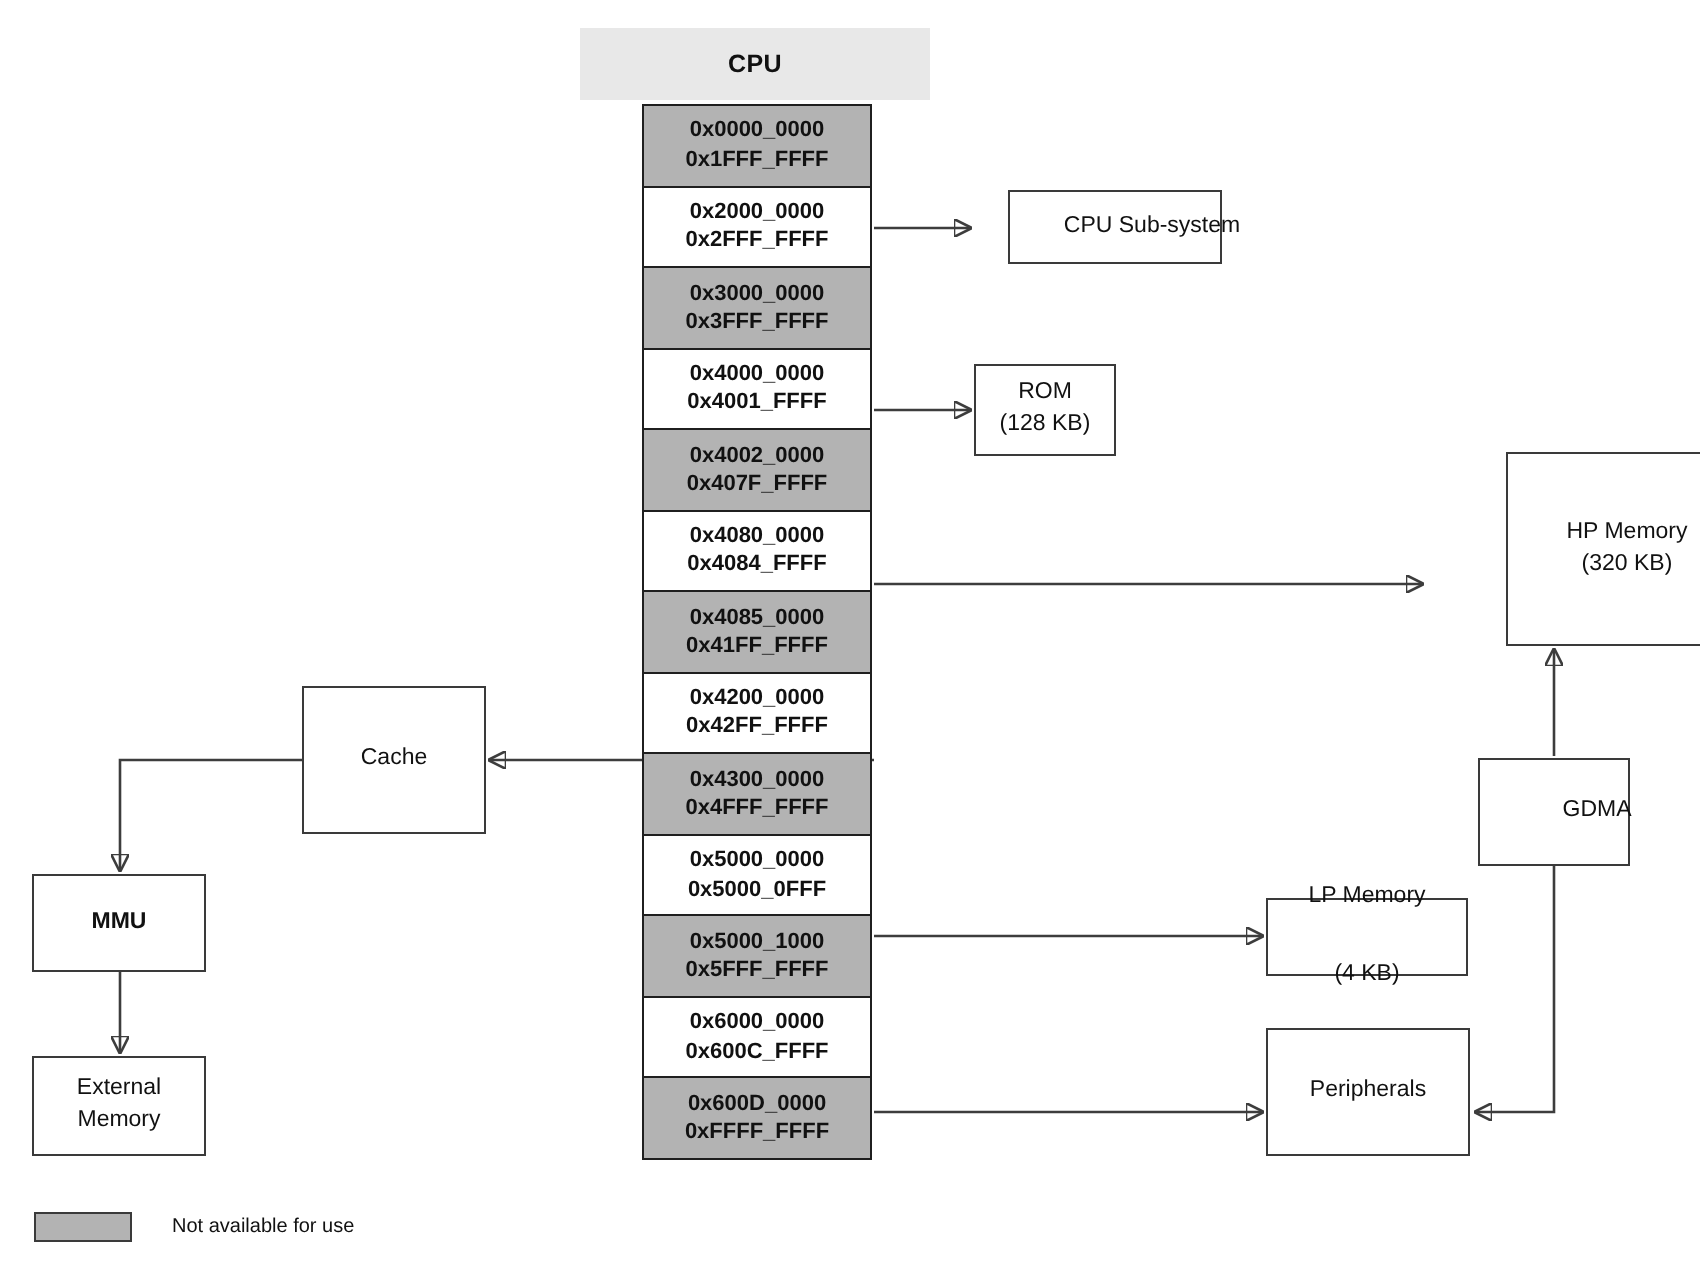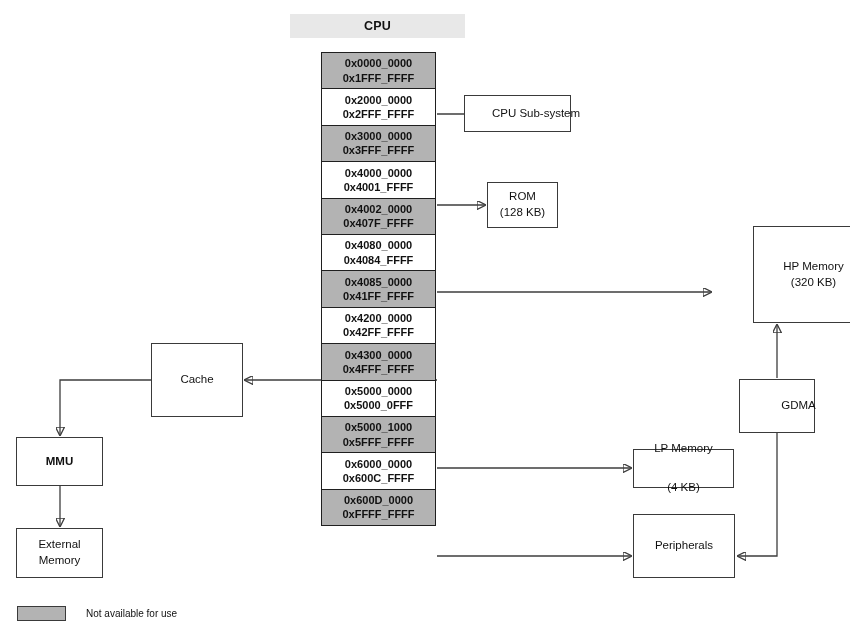--- a/index.html
+++ b/index.html
@@ -13,30 +13,30 @@
     position: relative;
     width: 850px;
     height: 633px;
     background: #ffffff;
     overflow: hidden;
   }
   
   .cpu-header {
     position: absolute;
     left: 290px; top: 14px;
-    width: 175px; height: 24px;
+    width: 175px; height: 36px;
     background: var(--header-fill, #e8e8e8);
     display: flex; align-items: center; justify-content: center;
     font-weight: bold; font-size: 12.5px; letter-spacing: .2px;
   }
   
   .mem-stack {
     position: absolute;
     left: 321px; top: 52px;
-    width: 115px; height: 474px;
+    width: 115px; height: 528px;
     box-sizing: border-box;
     border: 1.5px solid #1f1f1f;
     display: flex; flex-direction: column;
     background: #ffffff;
   }
   .mem-box {
     flex: 1 1 0;
     box-sizing: border-box;
     border-bottom: 1.5px solid #1f1f1f;
     display: flex; flex-direction: column;
@@ -52,21 +52,21 @@
     position: absolute;
     box-sizing: border-box;
     background: var(--box-fill, #ffffff);
     border: 1.4px solid #3a3a3a;
     display: flex; flex-direction: column;
     align-items: center; justify-content: center;
     font-size: 11.5px; line-height: 1.35;
     text-align: center;
     white-space: nowrap;
   }
-  .node-cpu-subsystem   { left: 464px; top: 95px;  width: 107px; height: 37px; padding-left: 37px; }
+  .node-cpu-subsystem   { left: 504px; top: 95px;  width: 107px; height: 37px; padding-left: 37px; }
   .node-rom             { left: 487px; top: 182px; width: 71px;  height: 46px; }
   .node-hp-memory       { left: 713px; top: 226px; width: 121px; height: 97px; margin-left: 40px; }
   .node-gdma            { left: 739px; top: 379px; width: 76px;  height: 54px; padding-left: 43px; }
   .node-lp-memory       { left: 633px; top: 449px; width: 101px; height: 39px; gap: 23px; }
   .node-peripherals     { left: 633px; top: 514px; width: 102px; height: 64px; }
   .node-cache           { left: 151px; top: 343px; width: 92px;  height: 74px; }
   .node-mmu             { left: 16px;  top: 437px; width: 87px;  height: 49px; font-weight: bold; }
   .node-external-memory { left: 16px;  top: 528px; width: 87px;  height: 50px; text-align: right; }
   
   .legend {

